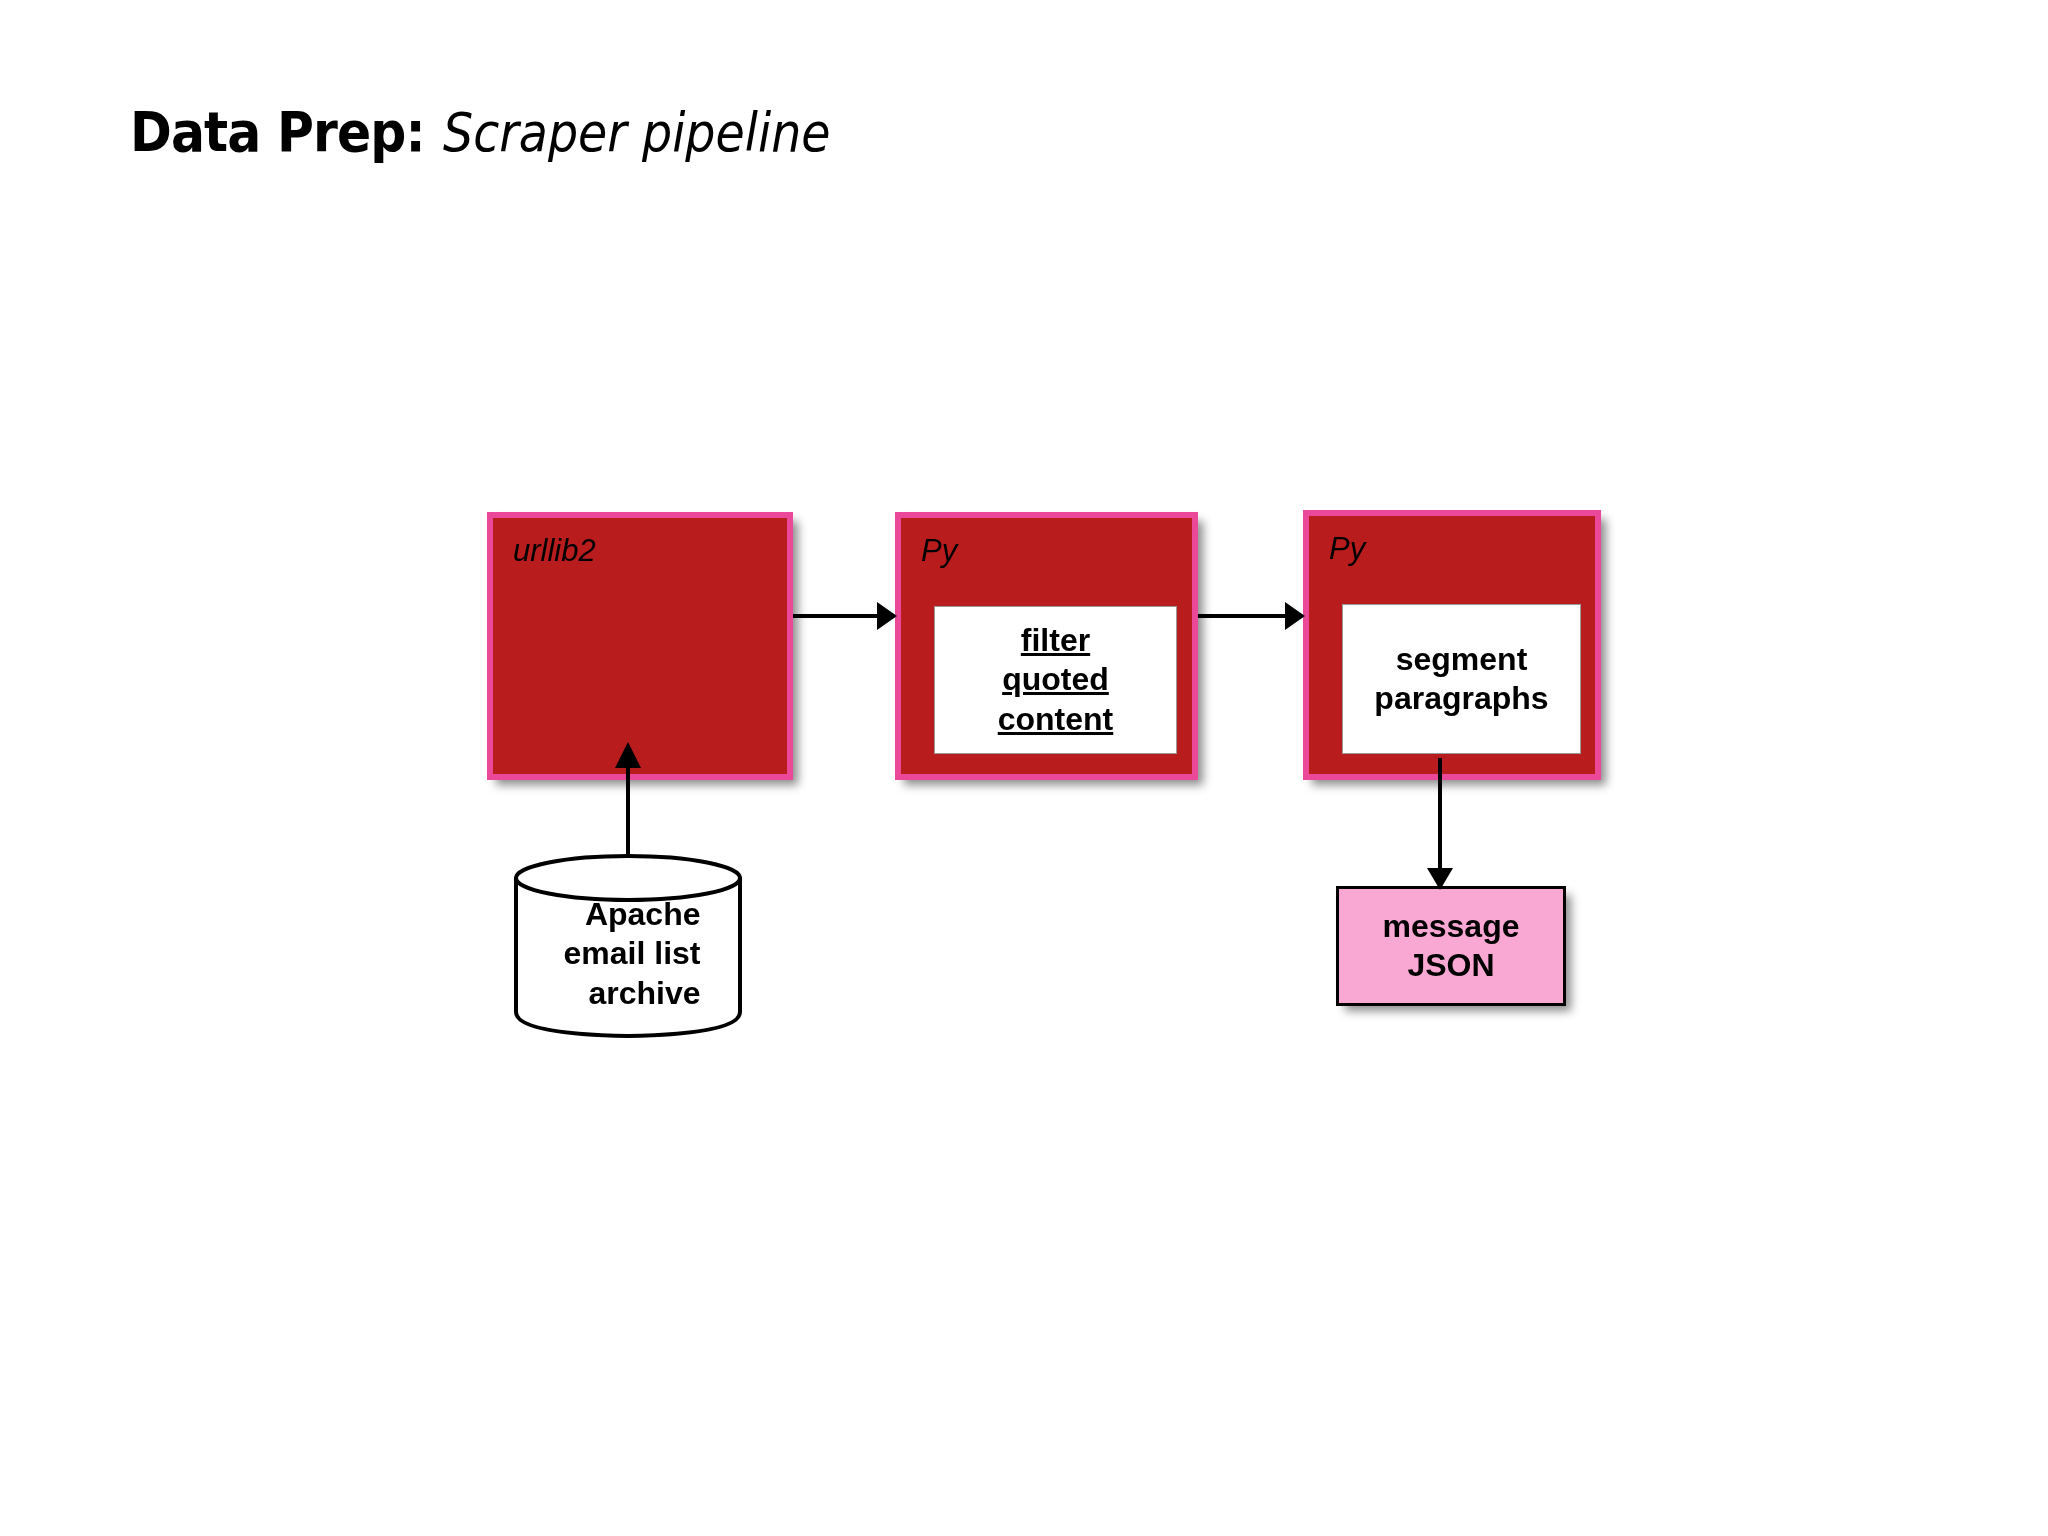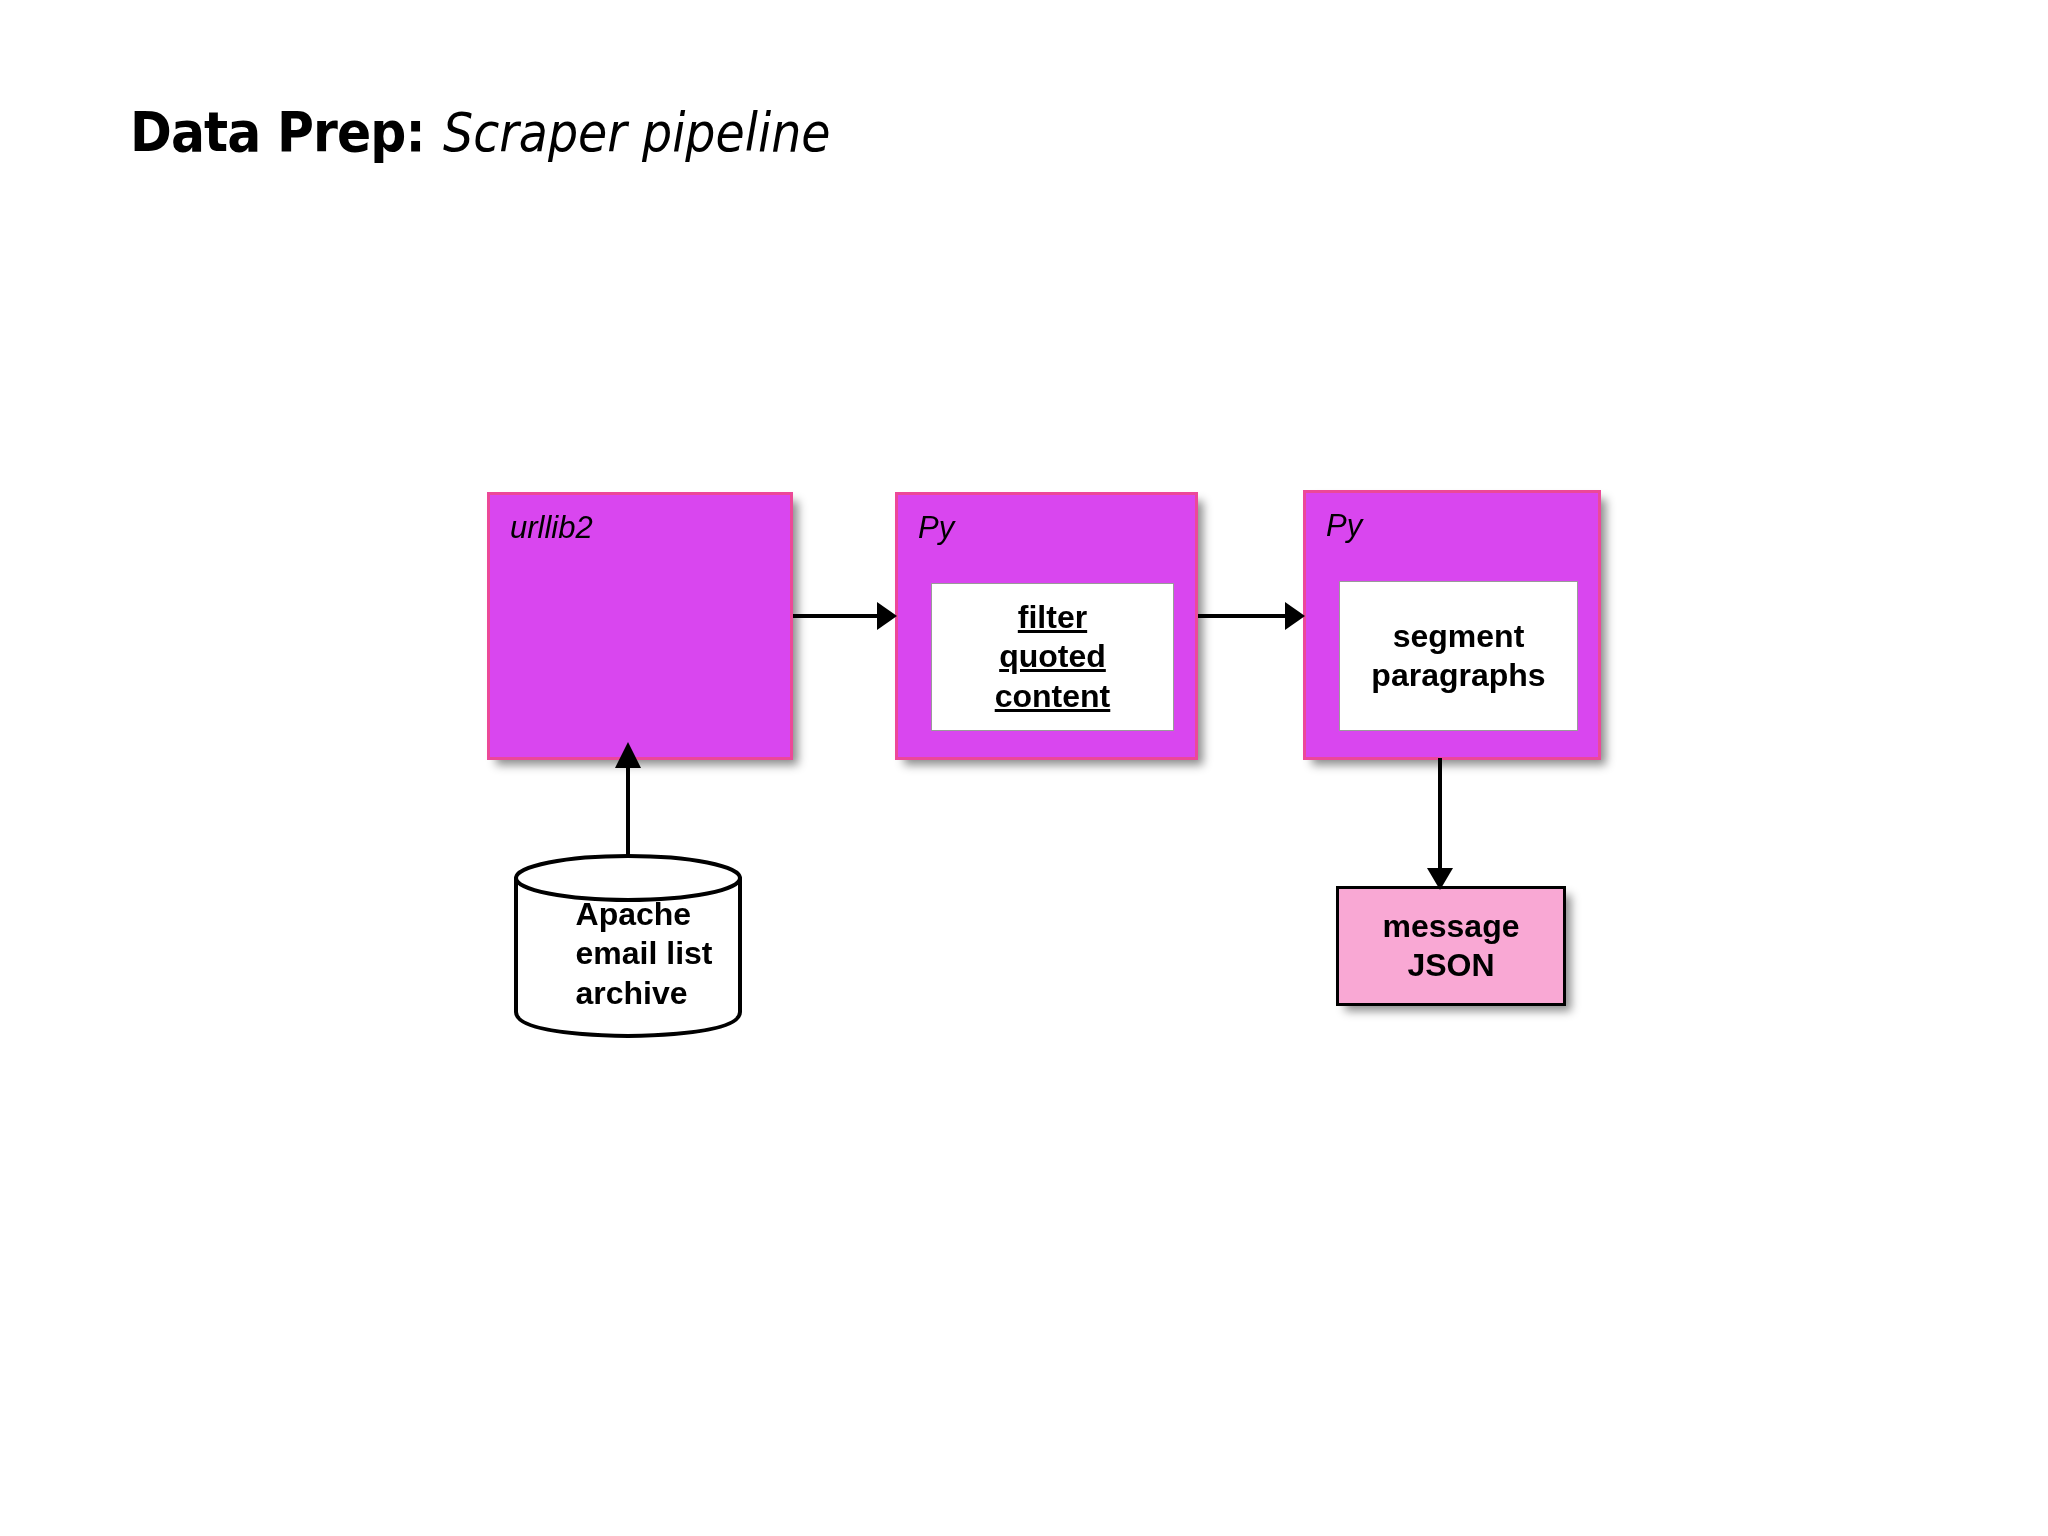--- a/index.html
+++ b/index.html
@@ -54,24 +54,25 @@
     transform: scaleX(0.88);
     transform-origin: left center;
     display: inline-block;
     vertical-align: baseline;
     margin-left: -14px;
   }
 
   
   .proc-box {
     position: absolute;
-    background: #d946ef;
-    border: 3px solid #ec4899;
+    background: #b91c1c;
+    border: 6px solid #ec4899;
     box-sizing: border-box;
     box-shadow: 7px 7px 9px -2px rgba(0,0,0,0.45);
+    margin-top: 20px;
   }
   .proc-label {
     position: absolute;
     left: 20px;
     top: 16px;
     font-family: "Liberation Sans", sans-serif;
     font-style: italic;
     font-weight: 400;
     font-size: 31px;
     color: #000000;
@@ -127,33 +128,33 @@
   #cylinder {
     position: absolute;
     left: 512px;
     top: 852px;
     width: 232px;
     height: 188px;
   }
   #cylinder svg { display: block; }
   #cyl-text {
     position: absolute;
-    left: 16px;
+    left: 4px;
     top: 42px;
     width: 232px;
     height: 120px;
     display: flex;
     align-items: center;
     justify-content: center;
     font-family: "Liberation Sans", sans-serif;
     font-weight: 700;
     font-size: 32px;
     line-height: 1.22;
     color: #000000;
-    text-align: left;
+    text-align: right;
     white-space: pre-line;
     pointer-events: none;
   }
 
   
   .connector {
     position: absolute;
     overflow: visible;
   }
   #conn-1 { left: 793px;  top: 596px;  width: 104px; height: 40px; }

